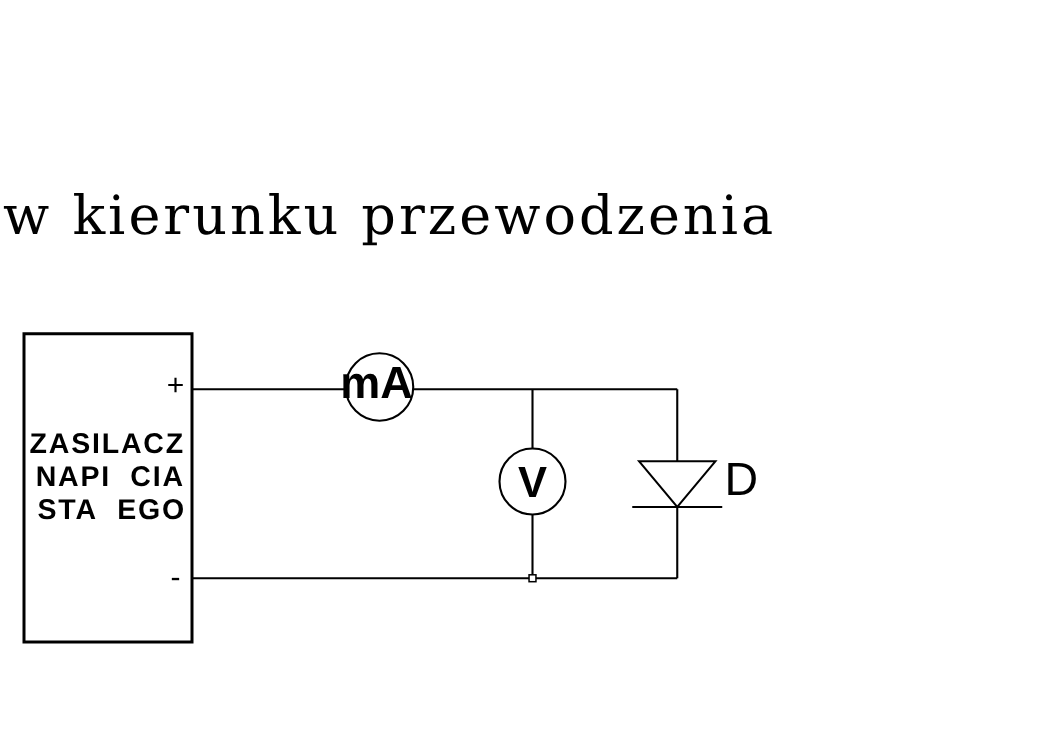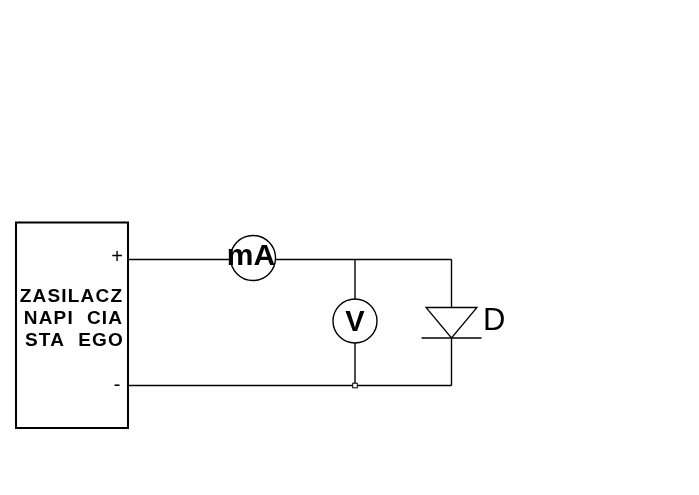--- a/index.html
+++ b/index.html
@@ -38,20 +38,21 @@
   .box-label { font-size: 19px; font-weight: bold; letter-spacing: 1.2px; }
   .terminal-label { font-size: 20px; font-weight: normal; }
   .meter-label { font-weight: bold; }
   .diode-label { font-size: 31px; font-weight: normal; }
 </style>
 </head>
 <body>
 
 <div class="stage">
 
+  <div class="title">w kierunku przewodzenia</div>
 
   <svg class="circuit" width="699" height="495" viewBox="0 0 699 495">
 
     <g stroke="#000000" stroke-width="1.4" fill="none">
       <path d="M128 259.5 H451.5"></path>
       <path d="M355 259.5 V385.5"></path>
       <path d="M451.5 259.5 V307.5"></path>
       <path d="M451.5 338 V385.5"></path>
       <path d="M128 385.5 H451.5"></path>
     </g>

